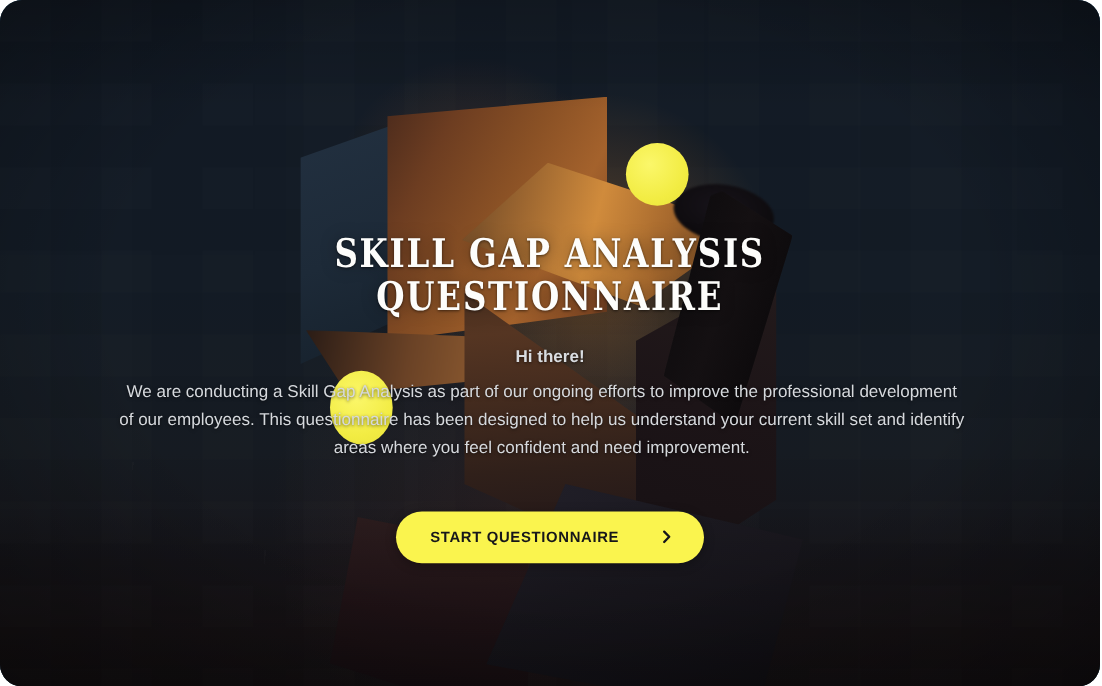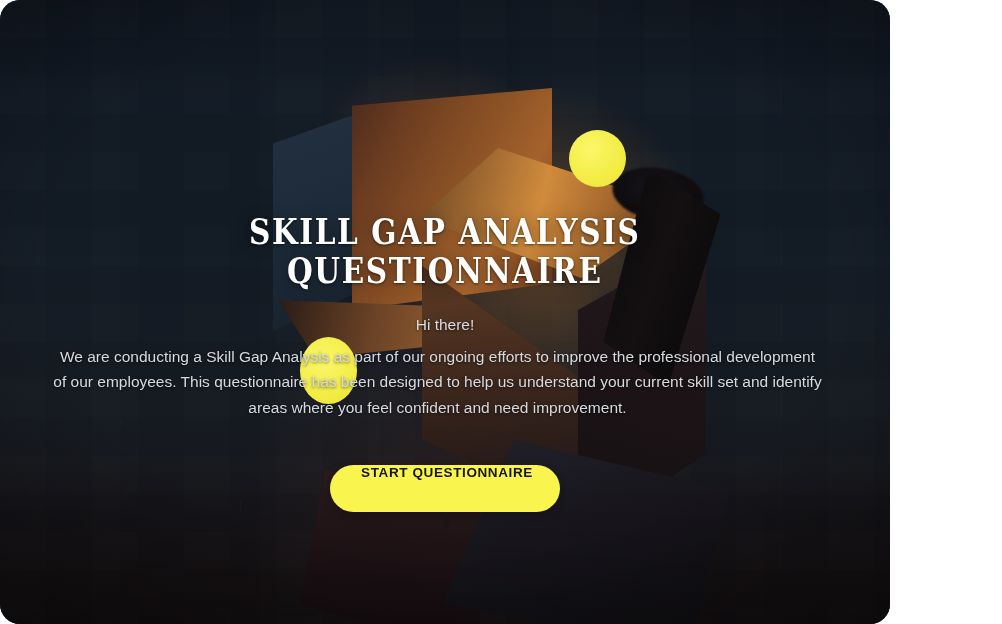--- a/index.html
+++ b/index.html
@@ -10,21 +10,21 @@
   body {
     width: 1002px;
     height: 624px;
     overflow: hidden;
     font-family: "Liberation Sans", sans-serif;
   }
 
   
   #hero-card {
     position: relative;
-    width: 890px;
+    width: 1000px;
     height: 624px;
     border-radius: 20px;
     overflow: hidden;
     background: #0c4a6e;
     box-sizing: border-box;
   }
 
   
   .bg-layer {
     position: absolute;
@@ -228,20 +228,21 @@
     white-space: pre-line;
   }
 
   #hero-greeting {
     margin: 24px 0 0 0;
     font-size: 15.5px;
     line-height: 1.5;
     color: #d9dce0;
     text-align: right;
     text-shadow: 0 1px 3px rgba(0,0,0,.6);
+    font-weight: bold;
   }
 
   #hero-description {
     margin: 8px 15px 0 0;
     width: 772px;
     font-size: 15.5px;
     line-height: 1.62;
     color: #d6d9dd;
     text-align: center;
     text-shadow: 0 1px 3px rgba(0,0,0,.6);
@@ -257,21 +258,20 @@
     border: none;
     border-radius: 24px;
     background: #faf44e;
     color: #16161a;
     font-family: "Liberation Sans", sans-serif;
     font-size: 13.5px;
     font-weight: bold;
     letter-spacing: .045em;
     cursor: pointer;
     box-shadow: 0 2px 10px rgba(0,0,0,.30);
-    flex-direction: column;
   }
 
   #start-button-label { white-space: nowrap; }
 
   #chevron-right-icon {
     display: inline-flex;
     align-items: center;
     justify-content: center;
     width: 14px;
     height: 14px;

